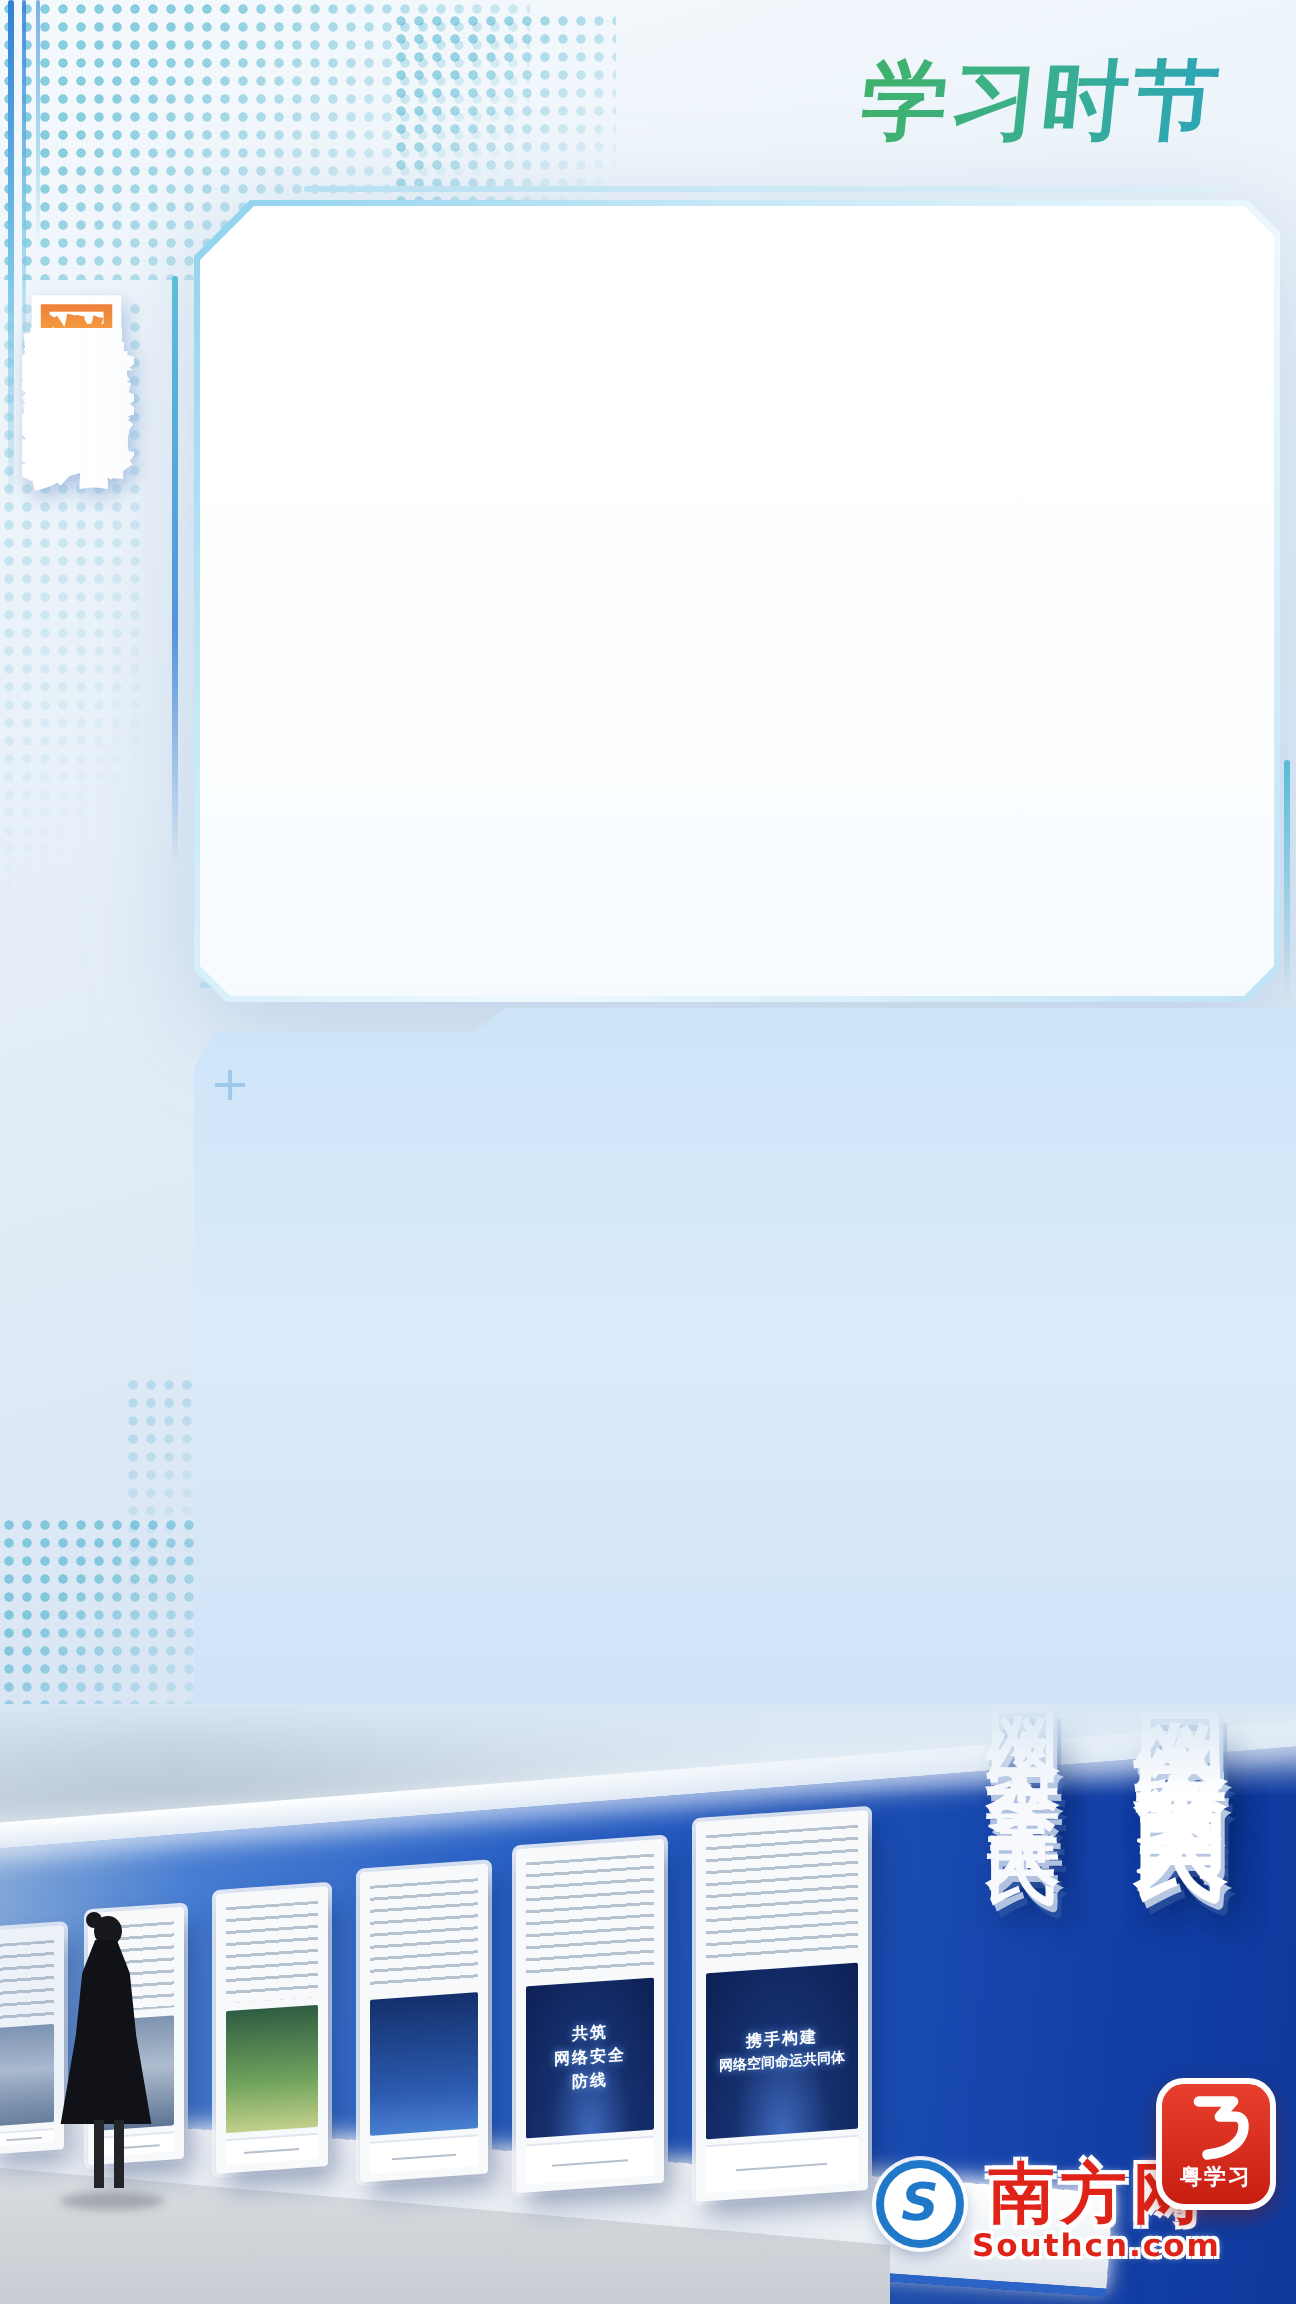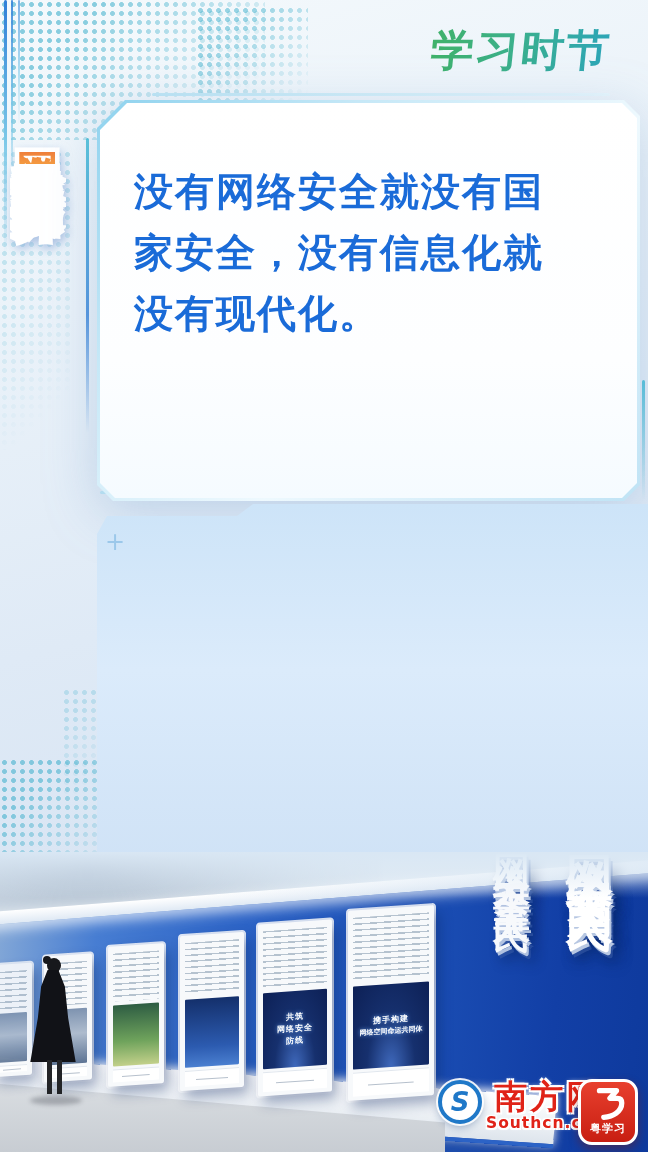--- a/index.html
+++ b/index.html
@@ -179,21 +179,21 @@
   .southcn{position:absolute;left:438px;top:1080px;z-index:30;display:flex;align-items:flex-start;}
   .sc-icon{width:44px;height:44px;border-radius:50%;background:#ffffff;border:4px solid #1f78c8;
     box-sizing:border-box;display:flex;align-items:center;justify-content:center;
     font-size:26px;font-weight:900;font-style:italic;color:#1f78c8;
     box-shadow:0 0 0 2px rgba(255,255,255,.9),0 3px 8px rgba(20,60,120,.4);}
   .sc-col{margin-left:4px;display:flex;flex-direction:column;align-items:center;}
   .sc-name{font-size:33px;font-weight:900;letter-spacing:3px;color:#e02318;line-height:1.05;
     text-shadow:-2px -2px 0 #fff,2px -2px 0 #fff,-2px 2px 0 #fff,2px 2px 0 #fff,0 0 5px #fff;}
   .sc-domain{font-size:15.5px;font-weight:800;color:#e02318;letter-spacing:1px;margin-top:-1px;
     text-shadow:-1.5px -1.5px 0 #fff,1.5px -1.5px 0 #fff,-1.5px 1.5px 0 #fff,1.5px 1.5px 0 #fff,0 0 4px #fff;}
-  .yuexuexi{position:absolute;left:578px;top:1079px;width:60px;height:66px;z-index:31;
+  .yuexuexi{position:absolute;left:578px;top:1039px;width:60px;height:66px;z-index:31;
     background:linear-gradient(180deg,#e8402e,#c81e12);
     border:3px solid #ffffff;border-radius:14px;box-sizing:border-box;
     display:flex;flex-direction:column;align-items:center;justify-content:flex-start;
     box-shadow:0 4px 10px rgba(120,25,15,.45);}
   .yx-glyph{margin-top:4px;}
   .yx-label{font-size:11px;font-weight:800;color:#ffffff;letter-spacing:1px;margin-top:-1px;}
 </style>
 </head>
 <body>
 
@@ -217,21 +217,20 @@
     <span class="layer stroke">网络安全保障体系和能力持续提升</span>
     <span class="layer fill">网络安全保障体系和能力持续提升</span>
   </div>
 
   <div class="echo-line e1"></div>
   <div class="echo-line e2"></div>
 
   <div class="card">
     <div class="border"></div>
     <div class="inner"></div>
-    <div class="quote">没有网络安全就没有国家安全，没有信息化就没有现代化。</div>
   </div>
 
   <div class="panel2">
     <div class="plus">+</div>
   </div>
 
   <div class="photo">
     <div class="ceiling"></div>
     <div class="wall"></div>
     <div class="wall-trim"></div>

